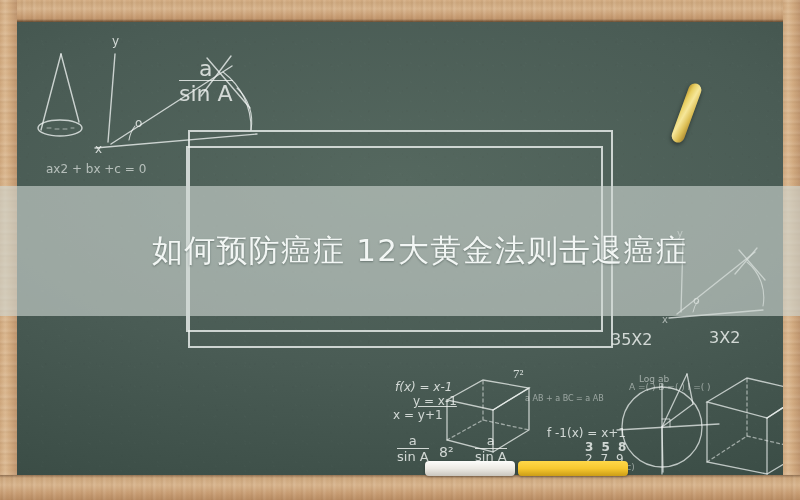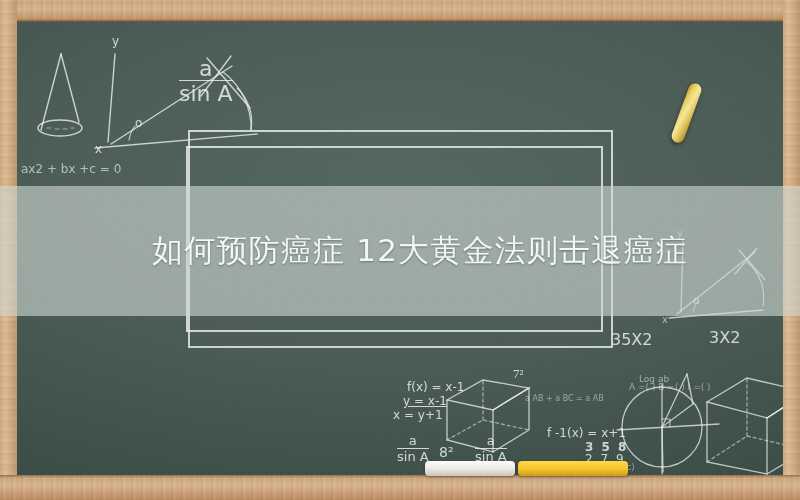--- a/index.html
+++ b/index.html
@@ -241,32 +241,32 @@
 
     <div class="chalk-text" style="left:162px; top:35px; font-size:22px;">
       <span class="frac">
         <span class="num">a</span>
         <span class="den">sin A</span>
       </span>
     </div>
     <div class="chalk-text" style="left:95px; top:12px; font-size:12px;">y</div>
     <div class="chalk-text" style="left:78px; top:120px; font-size:12px;">x</div>
     <div class="chalk-text" style="left:118px; top:94px; font-size:12px;">o</div>
-    <div class="chalk-text" style="left:4px; top:140px; font-size:12px; opacity:0.78;">ax2 + bx +c = 0</div>
+    <div class="chalk-text" style="left:29px; top:140px; font-size:12px; opacity:0.78;">ax2 + bx +c = 0</div>
 
     <div class="chalk-text" style="left:676px; top:272px; font-size:11px;">o</div>
     <div class="chalk-text" style="left:660px; top:206px; font-size:10px; opacity:0.7;">y</div>
     <div class="chalk-text" style="left:645px; top:292px; font-size:10px; opacity:0.7;">x</div>
     <div class="chalk-text" style="left:594px; top:308px; font-size:16px;">35X2</div>
     <div class="chalk-text" style="left:692px; top:306px; font-size:16px;text-align:right;">3X2</div>
     <div class="chalk-text" style="left:622px; top:352px; font-size:9px; opacity:0.65;">Log ab</div>
     <div class="chalk-text" style="left:612px; top:360px; font-size:9px; opacity:0.6;">A =( ) B =( ) I =( )</div>
 
-    <div class="chalk-text" style="left:390px; top:358px; font-size:12px;">f(x) = x-1</div>
-    <div class="chalk-text" style="left:386px; top:372px; font-size:12px;text-decoration:underline;">y = x-1</div>
+    <div class="chalk-text" style="left:378px; top:358px; font-size:12px;font-style:italic;">f(x) = x-1</div>
+    <div class="chalk-text" style="left:396px; top:372px; font-size:12px;text-decoration:underline;">y = x-1</div>
     <div class="chalk-text" style="left:376px; top:386px; font-size:12px;">x = y+1</div>
     <div class="chalk-text" style="left:496px; top:344px; font-size:13px;font-family:Liberation Serif, serif;">7²</div>
     <div class="chalk-text" style="left:380px; top:412px; font-size:13px;">
       <span class="frac">
         <span class="num">a</span>
         <span class="den">sin A</span>
       </span>
     </div>
     <div class="chalk-text" style="left:422px; top:422px; font-size:14px;text-align:right;">8²</div>
     <div class="chalk-text" style="left:458px; top:412px; font-size:13px;">

